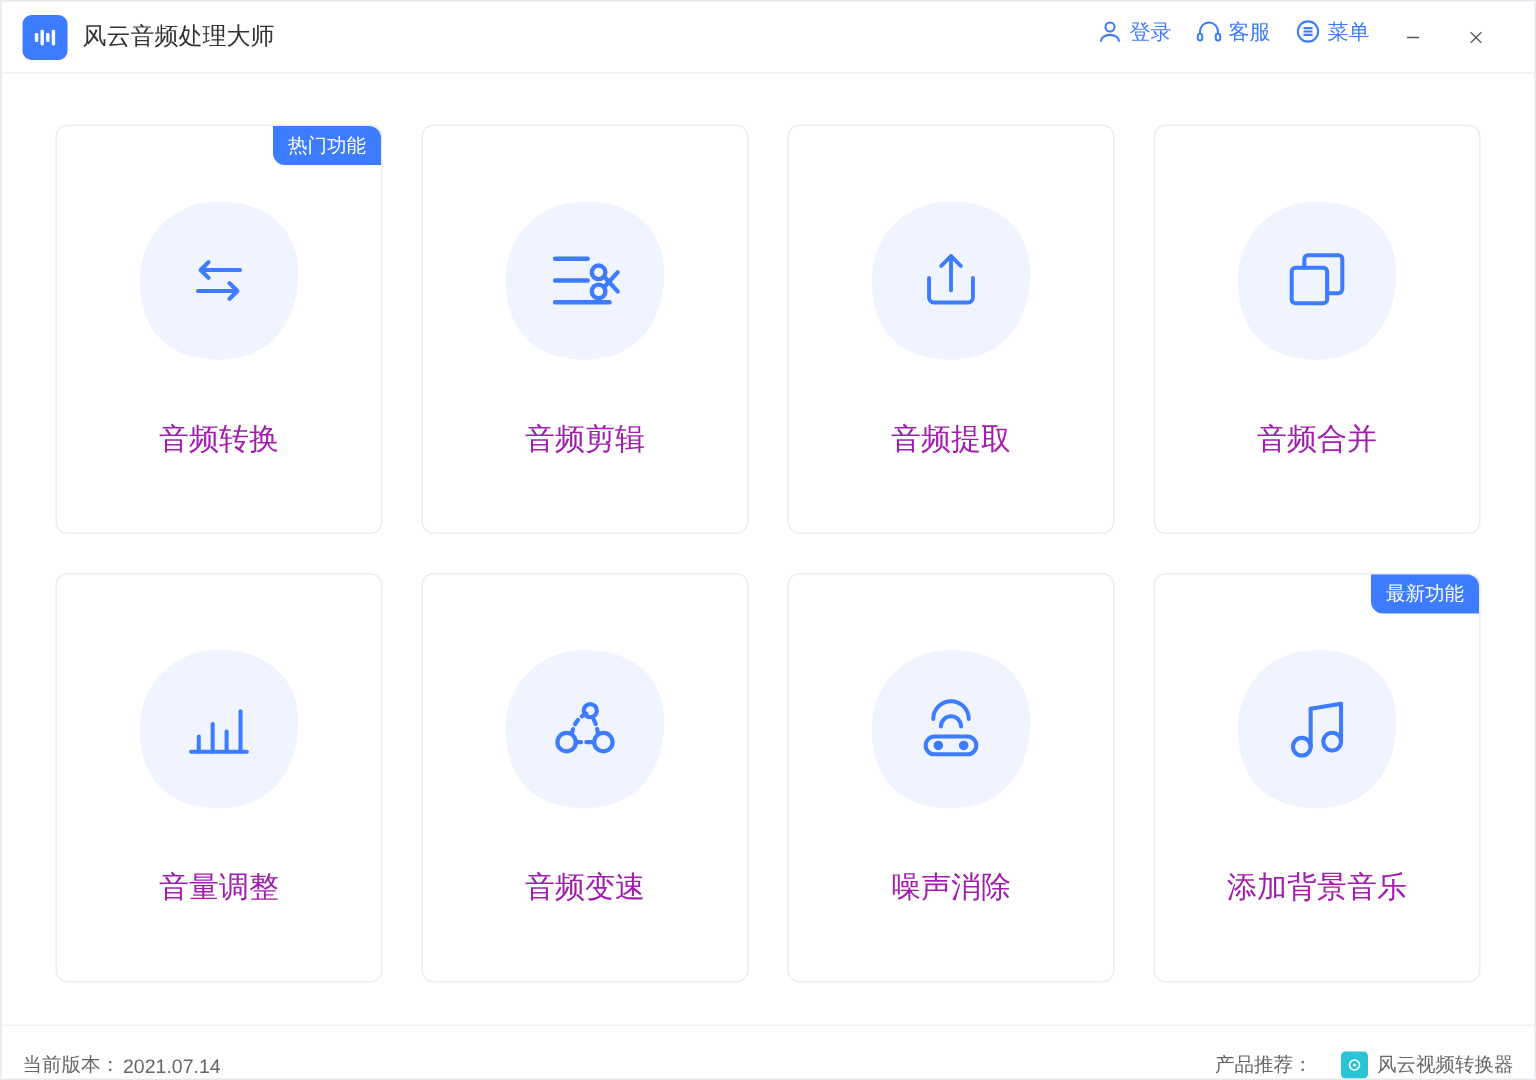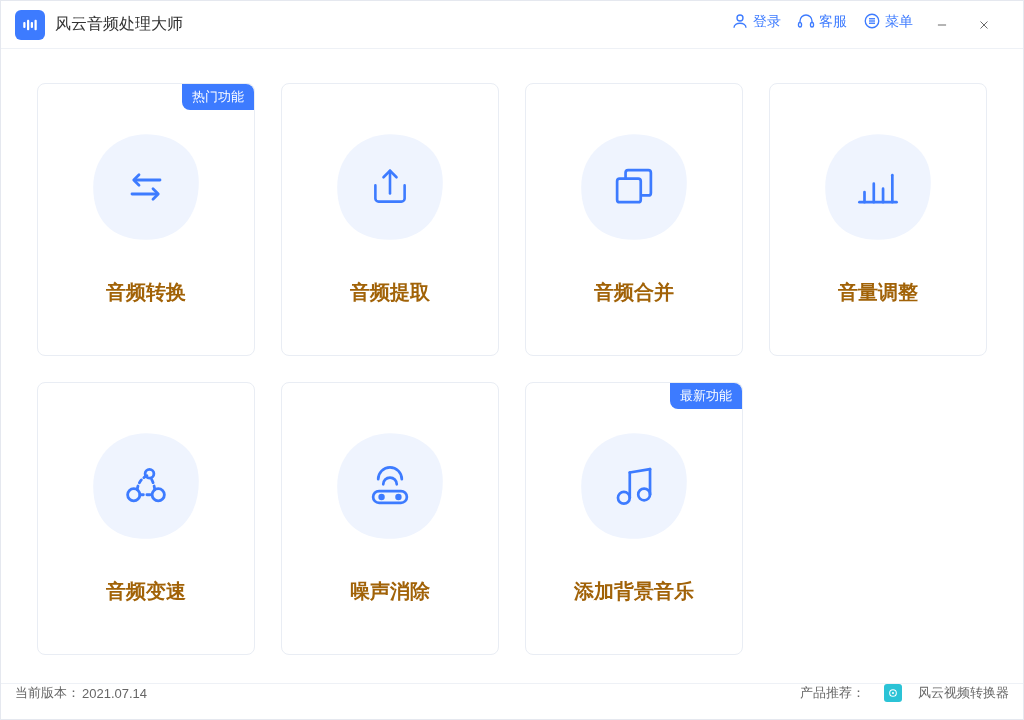--- a/index.html
+++ b/index.html
@@ -75,43 +75,43 @@
   position: absolute;
   width: 120px; height: 120px;
 }
 .blob path { fill: #eff4fe; }
 .card-icon {
   position: relative;
   width: 64px; height: 64px;
   display:flex; align-items:center; justify-content:center;
 }
 .card-icon svg { stroke: #3d7bff; fill: none; stroke-width: 3.2; stroke-linecap: round; stroke-linejoin: round; }
-.card-label { font-size: 20px; color: #a16207; font-weight: 700; margin-bottom: 22px; }
+.card-label { font-size: 20px; color: #a21caf; font-weight: 400; margin-bottom: 22px; }
 .badge {
   position: absolute;
   top: 0; right: 0;
   background: #3d7bff;
   color: #fff;
   font-size: 13px;
   padding: 4px 10px;
   border-radius: 0 8px 0 8px;
 }
 
 
 .footer {
   height: 36px;
   border-top: 1px solid #eef1f6;
-  display: flex; align-items: flex-start;
+  display: flex; align-items: flex-end;
   padding: 0 14px;
   font-size: 13px;
   color: #666;
 }
 .footer-left { display:flex; align-items:center; gap:2px; }
 .footer-spacer { flex: 1; }
-.footer-right { display:flex; align-items:center; gap:16px; cursor:pointer; }
+.footer-right { display:flex; align-items:center; gap:6px; cursor:pointer; }
 .footer-logo {
   width: 18px; height: 18px;
   background: #2bc3d6;
   border-radius: 3px;
   display:flex; align-items:center; justify-content:center;
 }
 .footer-logo svg { width:10px; height:10px; }
 </style>
 </head>
 <body>
@@ -178,20 +178,39 @@
             <path d="M20 24h28"></path>
             <path d="M24 18l-6 6 6 6"></path>
             <path d="M44 40H16"></path>
             <path d="M40 34l6 6-6 6"></path>
           </svg>
       </div>
     </div>
     <div class="card-label">音频转换</div>
   </div>
 
+  <div class="card">
+    <div class="card-icon-wrap">
+      <svg class="blob" viewBox="0 0 100 100">
+          <path d="M50 6c22 0 44 12 44 40S78 94 50 94 6 78 6 50 28 6 50 6Z"></path>
+        </svg>
+      <div class="card-icon">
+        <svg viewBox="0 0 64 64" width="58" height="58">
+          <line x1="10" y1="16" x2="34" y2="16"></line>
+          <line x1="10" y1="32" x2="34" y2="32"></line>
+          <line x1="10" y1="48" x2="50" y2="48"></line>
+          <circle cx="42" cy="26" r="5"></circle>
+            <circle cx="42" cy="40" r="5"></circle>
+          <line x1="46" y1="29" x2="56" y2="40"></line>
+            <line x1="46" y1="37" x2="56" y2="26"></line>
+        </svg>
+      </div>
+    </div>
+    <div class="card-label">音频剪辑</div>
+  </div>
 
   <div class="card">
     <div class="card-icon-wrap">
       <svg class="blob" viewBox="0 0 100 100">
           <path d="M50 6c22 0 44 12 44 40S78 94 50 94 6 78 6 50 28 6 50 6Z"></path>
         </svg>
       <div class="card-icon">
         <svg viewBox="0 0 64 64" width="52" height="52">
           <path d="M14 30v16a4 4 0 004 4h28a4 4 0 004-4V30"></path>
           <line x1="32" y1="40" x2="32" y2="12"></line>

